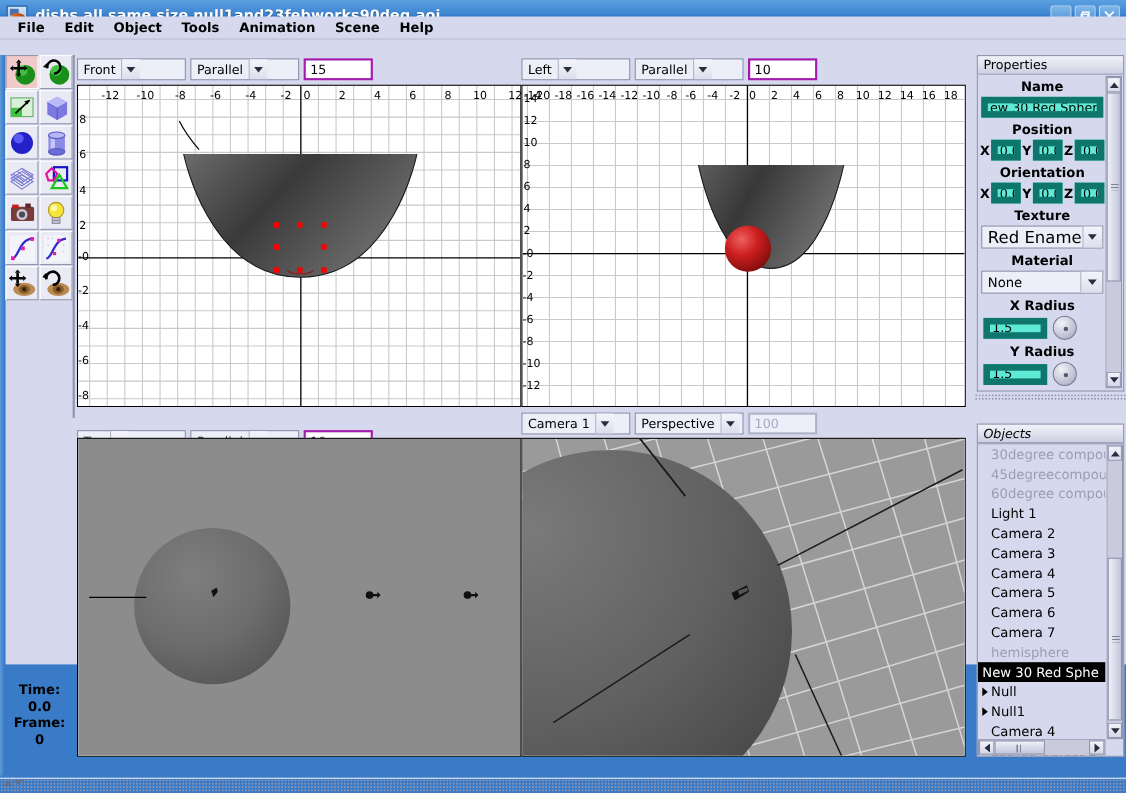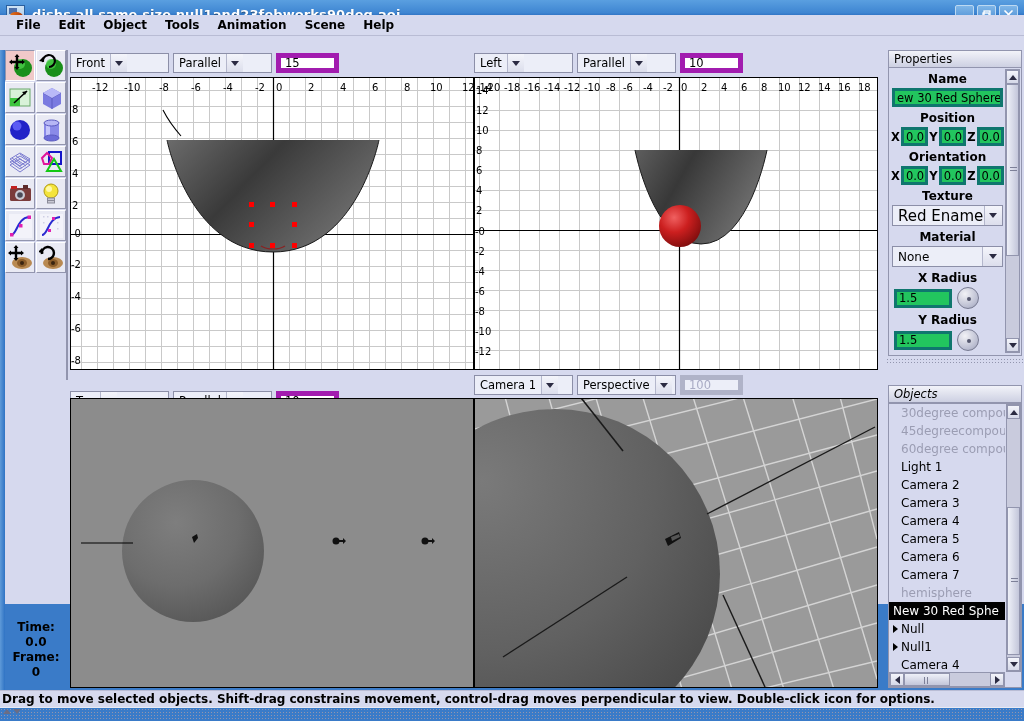--- a/index.html
+++ b/index.html
@@ -97,21 +97,21 @@
   .combo .arrow {
     width:17px; border-left:1px solid #b4b7cc;
     background:linear-gradient(to bottom,#f4f5fb,#dcdeec);
     display:flex; align-items:center; justify-content:center;
   }
   .combo .arrow i {
     display:block; width:0;height:0;border-left:4px solid transparent;
     border-right:4px solid transparent;border-top:5px solid #2b2b42;
   }
   .numfield {
-    height:20px; width:63px; border:5px solid #a21caf; background:#ffffff;
+    height:20px; width:63px; border:2px solid #a21caf; background:#ffffff;
     display:flex; align-items:center; padding:0 4px; font-size:11.5px; color:#000;
   }
   .numfield.disabled { background:#eceef8; color:#a9abc4; border-color:#b0b3c8; }
 
   .viewport { position:absolute; border:1px solid #000; overflow:hidden; background:#fff; }
 
   
   .axlabel { position:absolute; font-size:10px; color:#000; font-family:"DejaVu Sans", sans-serif; }
 
   .handle { position:absolute; width:5px; height:5px; background:#ff0000; }
@@ -121,21 +121,21 @@
     background:linear-gradient(to bottom,#f2f3f9,#cdd0e2);
     border:1px solid #9295ae; height:18px; display:flex; align-items:center;
     padding-left:5px; font-size:11.5px; color:#000;
   }
   .props-body {
     background:#d6d9ee; border-left:1px solid #9295ae; border-right:1px solid #9295ae;
     border-bottom:1px solid #9295ae; position:relative; overflow:hidden;
   }
   .prop-title { text-align:center; font-weight:bold; font-size:12px; color:#000; margin:4px 0 2px; }
   .tfield {
-    height:19px; border:3px solid #0f766e; background:#22c55e;
+    height:19px; border:6px solid #0f766e; background:#5eead4;
     display:flex; align-items:center; padding:0 2px; font-size:11.5px; color:#000;
     overflow:hidden; white-space:nowrap;
   }
   .xyz-row { display:flex; align-items:center; justify-content:center; gap:1px; padding:0 2px; }
   .xyz-row .lbl { font-size:11.5px; font-weight:bold; }
   .xyz-row .tfield { width:31px; }
   .dial {
     width:22px;height:22px;border-radius:50%;
     background:radial-gradient(circle at 35% 30%,#f2f2f6,#b9bcd0 70%,#8e91a6);
     border:1px solid #787b92; position:relative;
@@ -828,22 +828,19 @@
     </div>
   </div>
 
   <div class="timebox">
     <div>Time:</div>
     <div>0.0</div>
     <div>Frame:</div>
     <div>0</div>
   </div>
 
-  <div class="statusbar">
-    <span>Drag to move selected objects.  Shift-drag constrains movement, control-drag moves perpendicular to view.  Double-click icon for options.</span>
-  </div>
   <div class="bottomrail dotted-sep"></div>
   <div class="tiny-arrows">
     <i class="u"></i>
     <i class="d"></i>
   </div>
 
 </div>
 
 </body></html>

